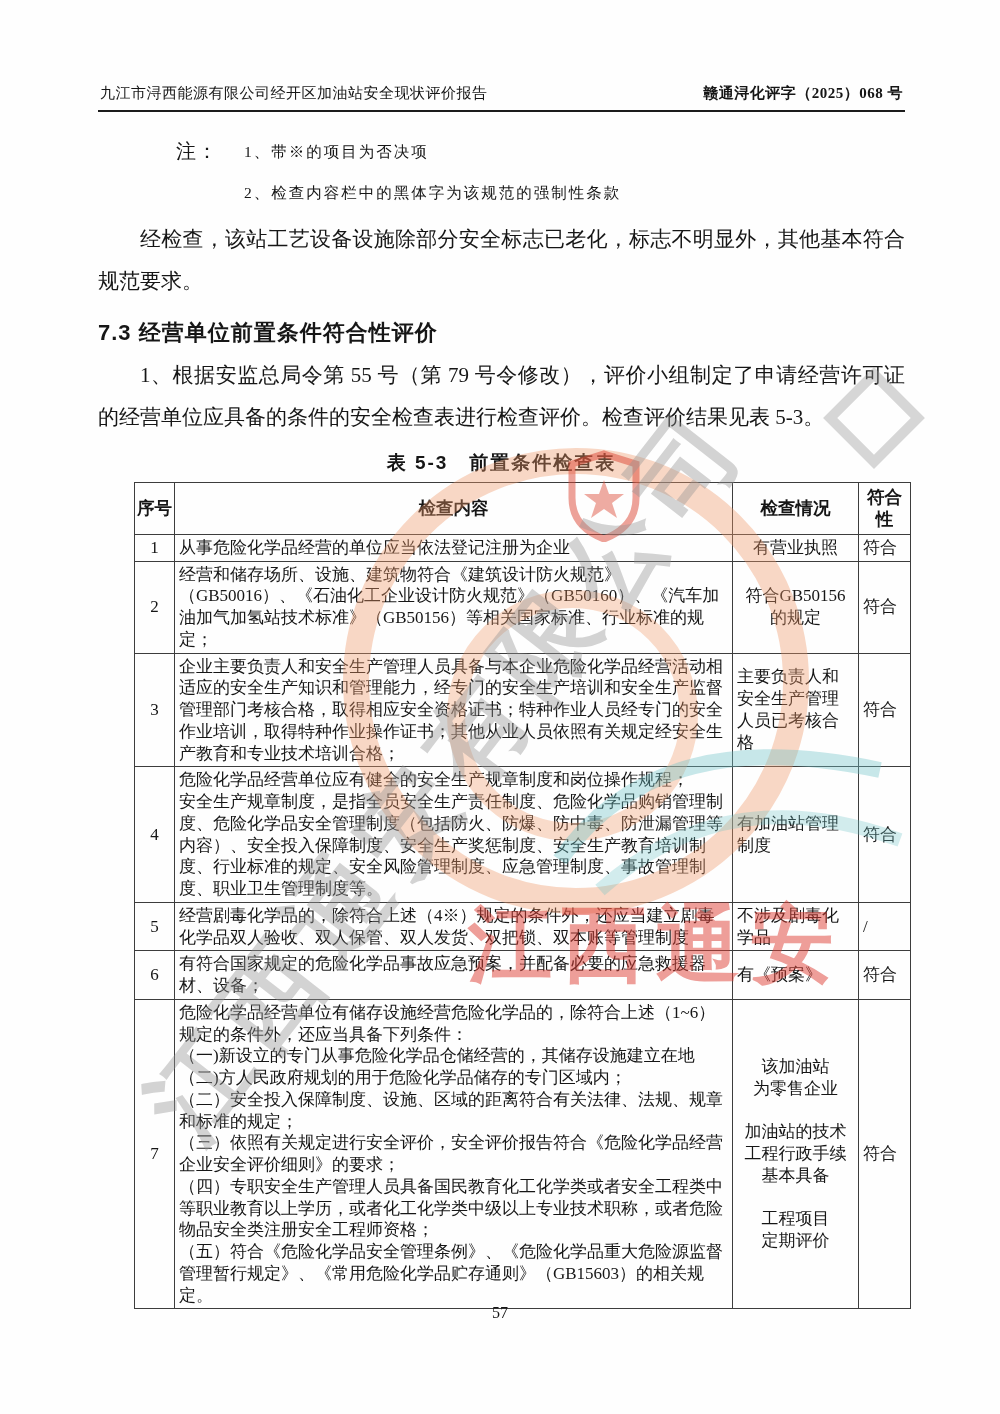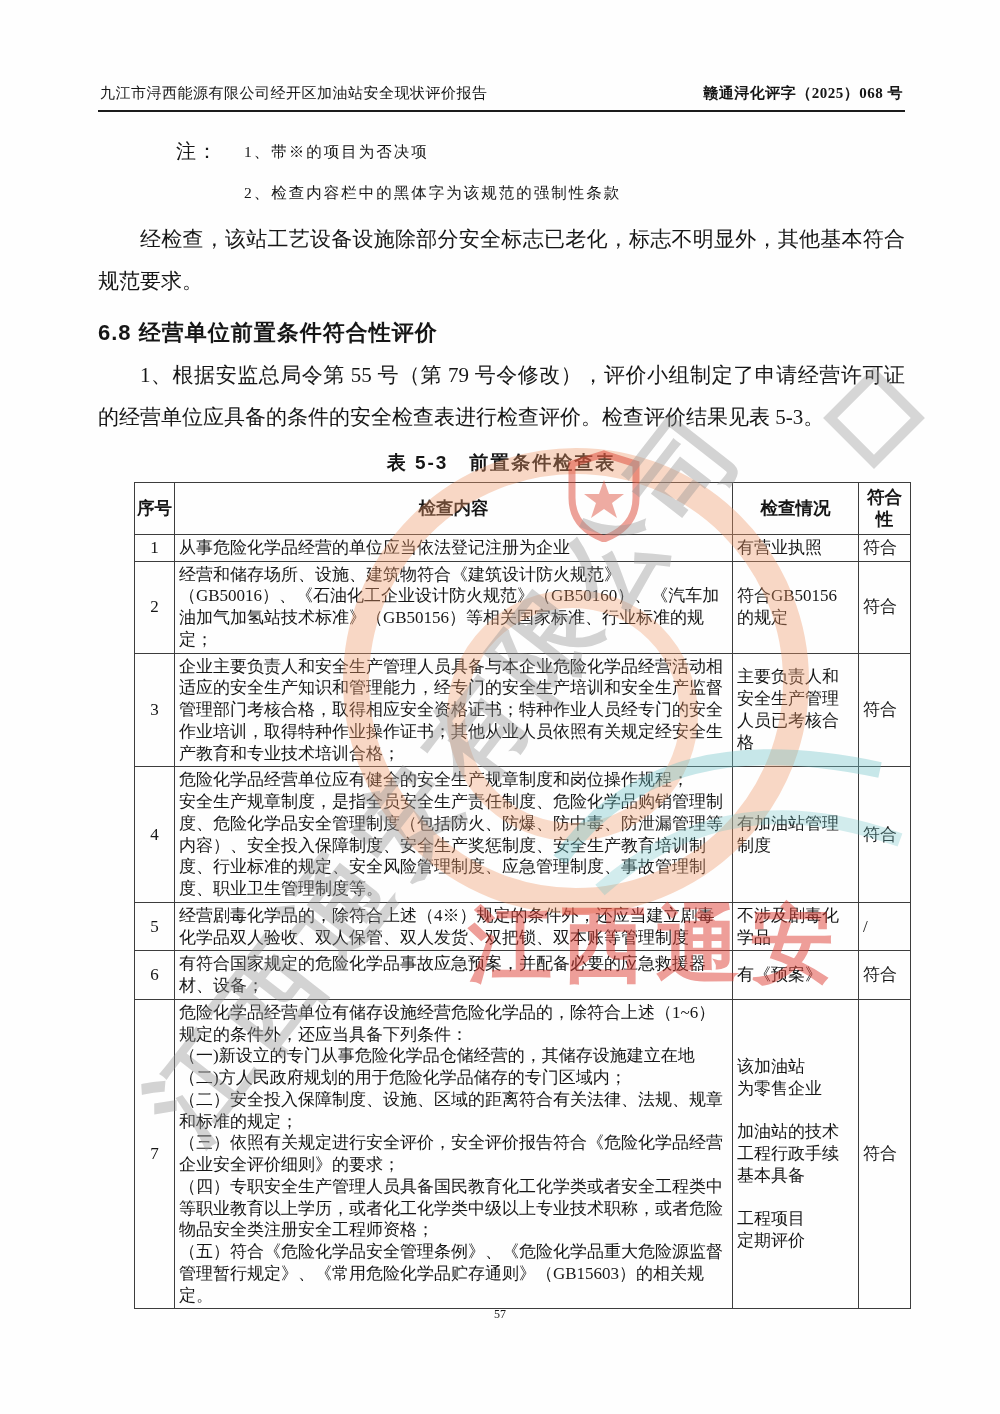--- a/index.html
+++ b/index.html
@@ -52,28 +52,28 @@
   }
   table.check th, table.check td {
     border: 1.5px solid #3d3d3d; padding: 2px 4px; vertical-align: middle;
   }
   table.check th {
     font-weight: bold; text-align: center; font-size: 17.5px; padding: 3px 2px;
   }
   td.c-num { text-align: center; }
   td.c-content { text-align: left; padding-left: 6px; margin-left: 36px; }
   td.c-status { white-space: pre-line; }
-  td.c-status.ac { text-align: left; }
+  td.c-status.ac { text-align: center; }
   td.c-status.al { text-align: left; }
   td.c-result { text-align: left; margin-left: 44px; }
 
   
   .pageno {
     position: absolute; z-index: 1; left: 0; right: 0; bottom: 92px;
-    text-align: center; font-size: 12px;
+    text-align: center; font-size: 16px;
   }
 
   
   .wm { position: absolute; inset: 0; z-index: 2; pointer-events: none; }
   .wm * { pointer-events: none; }
   .wm-ring { position: absolute; border-radius: 50%; }
   .wm-ring.outer {
     left: 343px; top: 448px; width: 414px; height: 414px;
     border: 26px solid rgba(240, 152, 104, 0.38);
   }
@@ -116,21 +116,21 @@
     <div class="notes">
       <span class="note-label">注：</span>
       <div class="note-items">
         <div class="ni">1、带※的项目为否决项</div>
         <div class="ni">2、检查内容栏中的黑体字为该规范的强制性条款</div>
       </div>
     </div>
 
     <p class="para">经检查，该站工艺设备设施除部分安全标志已老化，标志不明显外，其他基本符合规范要求。</p>
 
-    <h2 class="sec">6.8 经营单位前置条件符合性评价</h2>
+    <h2 class="sec">7.3 经营单位前置条件符合性评价</h2>
 
     <p class="para" style="margin-top:6px">1、根据安监总局令第 55 号（第 79 号令修改），评价小组制定了申请经营许可证的经营单位应具备的条件的安全检查表进行检查评价。检查评价结果见表 5-3。</p>
 
     <div class="tbl-title">表 5-3　前置条件检查表</div>
 
     <table class="check">
       <colgroup>
         <col style="width:40px">
           <col style="width:558px">
           <col style="width:126px">

